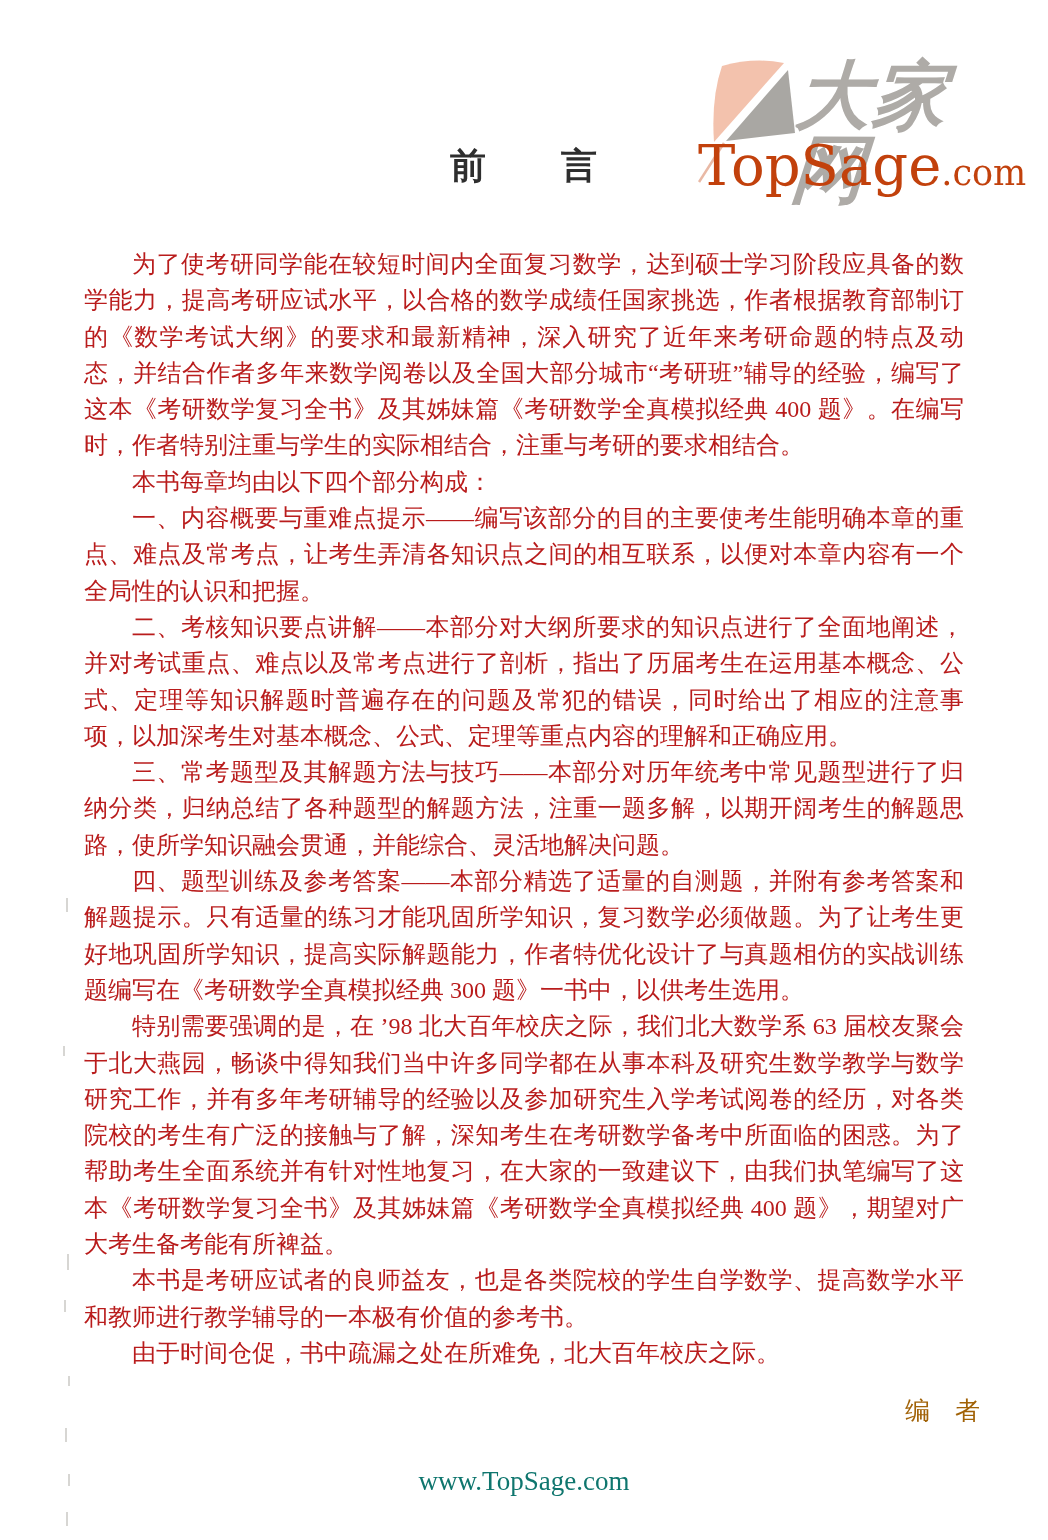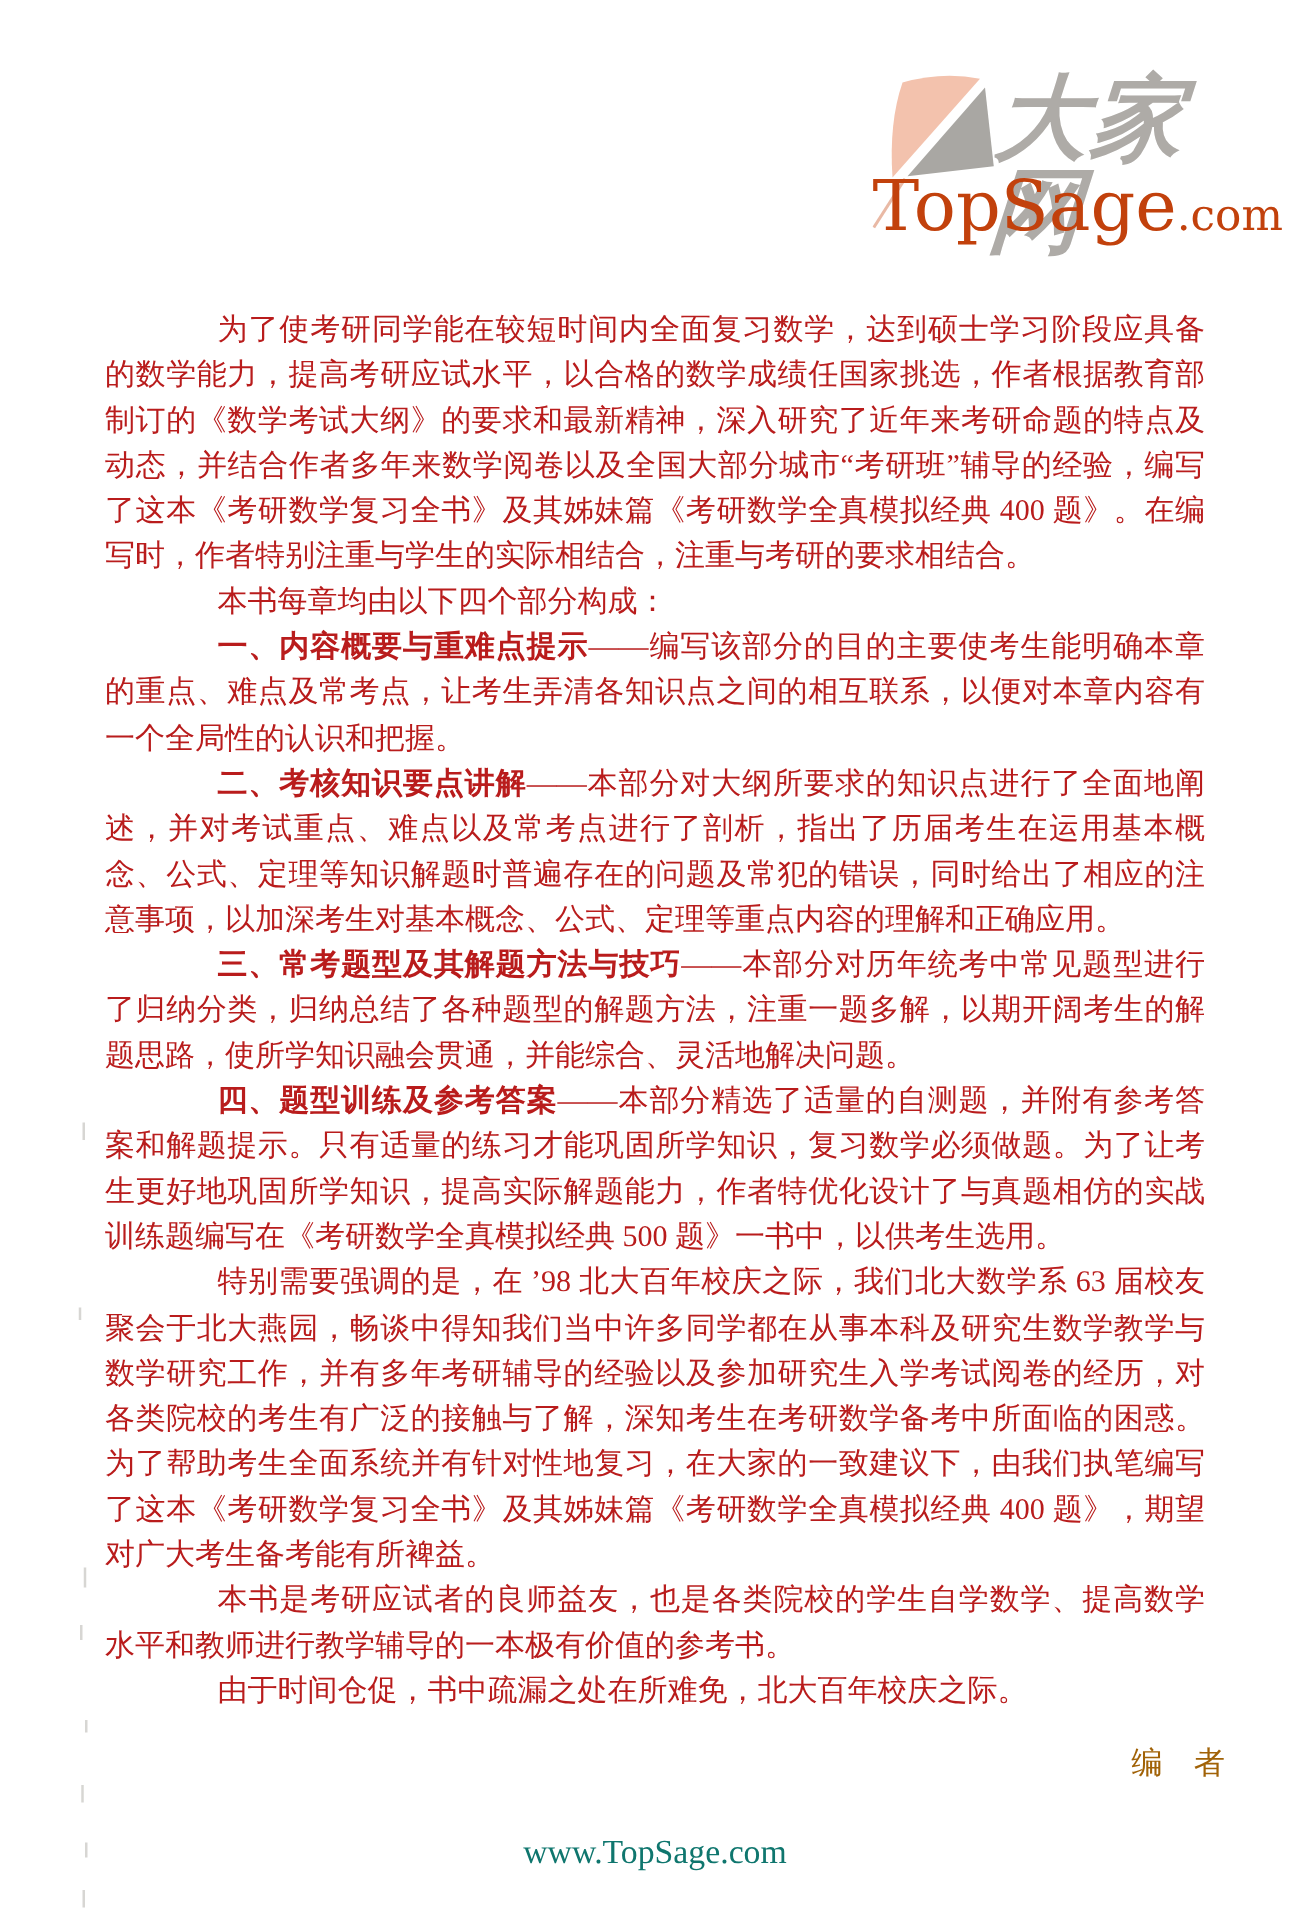--- a/index.html
+++ b/index.html
@@ -29,23 +29,22 @@
     font-size:36px;font-weight:bold;color:#2e2e2e;letter-spacing:1px;
     font-family:"Liberation Sans","DejaVu Sans",sans-serif;
   }
   
   .content{
     position:absolute;left:84px;top:246px;width:880px;
     font-size:24px;line-height:36.3px;color:#b91c1c;
   }
   .content p{margin:0;text-indent:2em;text-align:justify;}
   .content .lead{
-    font-weight:bold;
+    font-weight:normal;
     font-family:"Liberation Sans","DejaVu Sans",sans-serif;
-    margin-left:42px;
   }
   
   .signature{
     position:absolute;left:660px;top:1390px;width:320px;text-align:right;
     font-size:25px;line-height:41px;color:#a16207;
   }
   .footer-url{
     position:absolute;left:0;top:1466px;width:100%;text-align:center;
     font-size:27px;color:#0f766e;
     font-family:"Liberation Serif","DejaVu Serif",serif;
@@ -69,28 +68,29 @@
   <div class="logo">
     <svg class="logo-mark" viewBox="0 0 110 135" xmlns="http://www.w3.org/2000/svg">
       <path d="M24,12 Q56,3 86,9 L16,88 Q13,44 24,12 Z" fill="#f3c2ad"></path>
       <polygon points="90,16 97,79 28,87" fill="#a9a7a3"></polygon>
       <line x1="26" y1="89" x2="1" y2="128" stroke="#e9b9a5" stroke-width="2.5"></line>
     </svg>
     <div class="logo-cn">大家网</div>
     <div class="logo-en"><span class="site">TopSage</span><span class="tld">.com</span></div>
   </div>
 
+  <div class="page-title">前　　言</div>
 
   <div class="content">
     <p><b class="lead"></b><span>为了使考研同学能在较短时间内全面复习数学，达到硕士学习阶段应具备的数学能力，提高考研应试水平，以合格的数学成绩任国家挑选，作者根据教育部制订的《数学考试大纲》的要求和最新精神，深入研究了近年来考研命题的特点及动态，并结合作者多年来数学阅卷以及全国大部分城市“考研班”辅导的经验，编写了这本《考研数学复习全书》及其姊妹篇《考研数学全真模拟经典 400 题》。在编写时，作者特别注重与学生的实际相结合，注重与考研的要求相结合。</span></p>
     <p><b class="lead"></b><span>本书每章均由以下四个部分构成：</span></p>
     <p><b class="lead">一、内容概要与重难点提示</b><span>——编写该部分的目的主要使考生能明确本章的重点、难点及常考点，让考生弄清各知识点之间的相互联系，以便对本章内容有一个全局性的认识和把握。</span></p>
     <p><b class="lead">二、考核知识要点讲解</b><span>——本部分对大纲所要求的知识点进行了全面地阐述，并对考试重点、难点以及常考点进行了剖析，指出了历届考生在运用基本概念、公式、定理等知识解题时普遍存在的问题及常犯的错误，同时给出了相应的注意事项，以加深考生对基本概念、公式、定理等重点内容的理解和正确应用。</span></p>
     <p><b class="lead">三、常考题型及其解题方法与技巧</b><span>——本部分对历年统考中常见题型进行了归纳分类，归纳总结了各种题型的解题方法，注重一题多解，以期开阔考生的解题思路，使所学知识融会贯通，并能综合、灵活地解决问题。</span></p>
-    <p><b class="lead">四、题型训练及参考答案</b><span>——本部分精选了适量的自测题，并附有参考答案和解题提示。只有适量的练习才能巩固所学知识，复习数学必须做题。为了让考生更好地巩固所学知识，提高实际解题能力，作者特优化设计了与真题相仿的实战训练题编写在《考研数学全真模拟经典 500 题》一书中，以供考生选用。</span></p>
+    <p><b class="lead">四、题型训练及参考答案</b><span>——本部分精选了适量的自测题，并附有参考答案和解题提示。只有适量的练习才能巩固所学知识，复习数学必须做题。为了让考生更好地巩固所学知识，提高实际解题能力，作者特优化设计了与真题相仿的实战训练题编写在《考研数学全真模拟经典 300 题》一书中，以供考生选用。</span></p>
     <p><b class="lead"></b><span>特别需要强调的是，在 ’98 北大百年校庆之际，我们北大数学系 63 届校友聚会于北大燕园，畅谈中得知我们当中许多同学都在从事本科及研究生数学教学与数学研究工作，并有多年考研辅导的经验以及参加研究生入学考试阅卷的经历，对各类院校的考生有广泛的接触与了解，深知考生在考研数学备考中所面临的困惑。为了帮助考生全面系统并有针对性地复习，在大家的一致建议下，由我们执笔编写了这本《考研数学复习全书》及其姊妹篇《考研数学全真模拟经典 400 题》，期望对广大考生备考能有所裨益。</span></p>
     <p><b class="lead"></b><span>本书是考研应试者的良师益友，也是各类院校的学生自学数学、提高数学水平和教师进行教学辅导的一本极有价值的参考书。</span></p>
     <p><b class="lead"></b><span>由于时间仓促，书中疏漏之处在所难免，北大百年校庆之际。</span></p>
   </div>
 
   <div class="signature">
     <div>编　者</div>
   </div>
 
   <div class="footer-url">www.TopSage.com</div>

